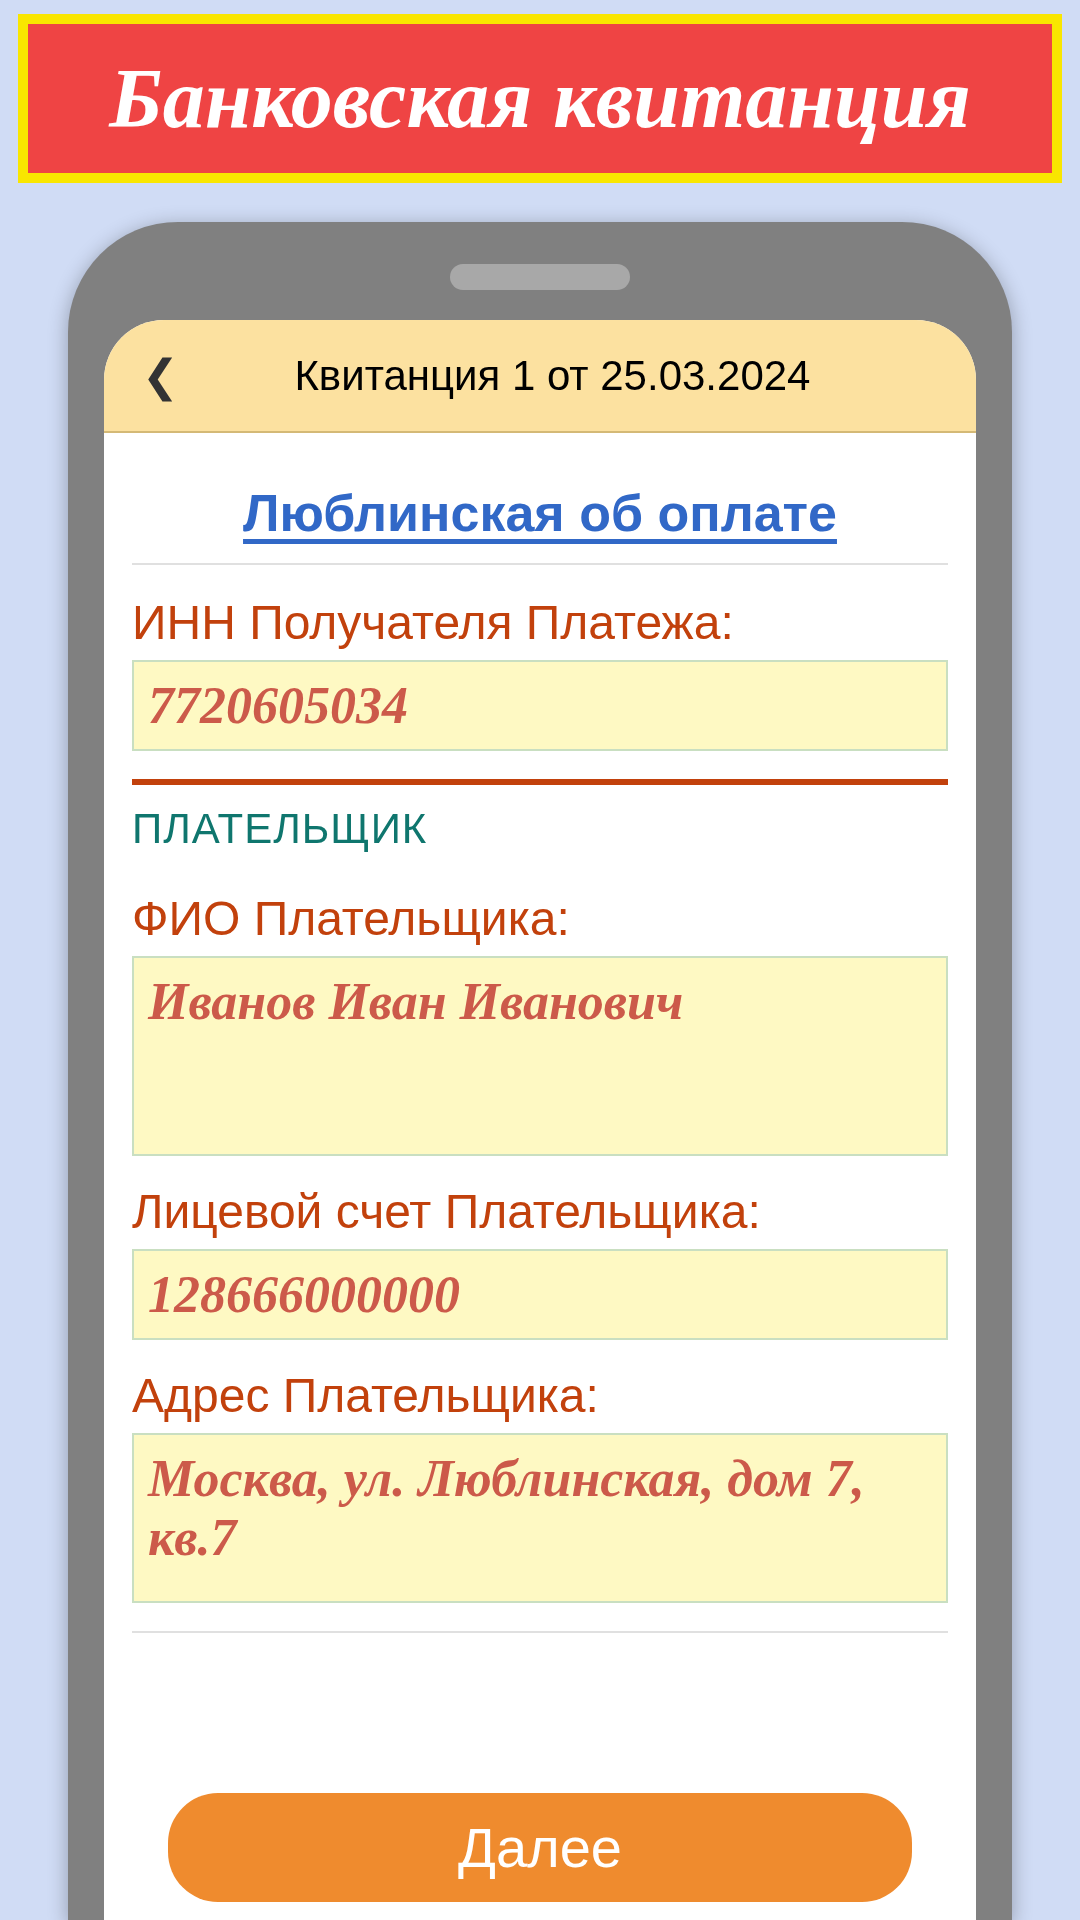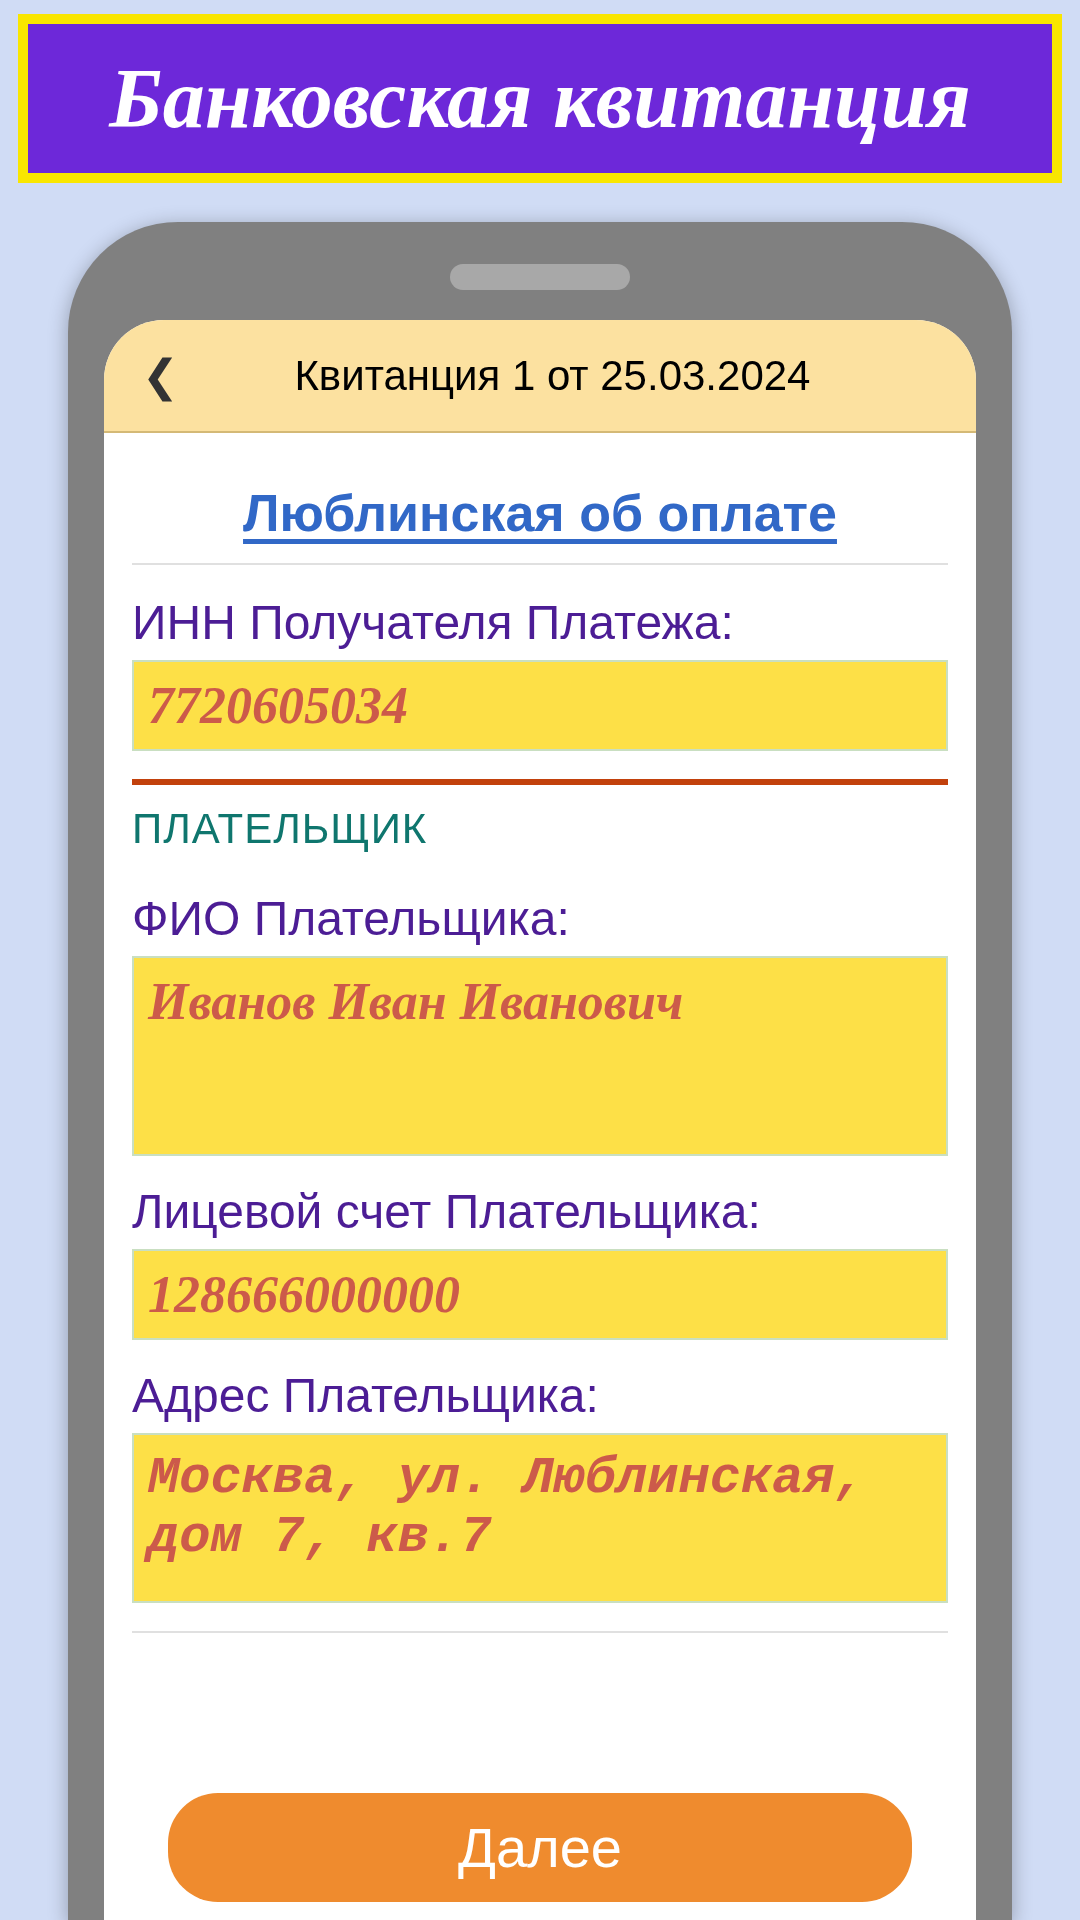--- a/index.html
+++ b/index.html
@@ -9,21 +9,21 @@
     }
     body {
       width: 1080px;
       height: 1920px;
       background: #d0dcf5;
       font-family: Arial, sans-serif;
       overflow: hidden;
     }
     .banner {
       margin: 14px 18px;
-      background: #6d28d9;
+      background: #ef4444;
       border: 10px solid #f9e600;
       padding: 26px 0;
       text-align: center;
     }
     .banner-text {
       color: #ffffff;
       font-size: 84px;
       font-style: italic;
       font-family: Georgia, 'Times New Roman', serif;
       font-weight: bold;
@@ -92,42 +92,41 @@
       margin-bottom: 30px;
     }
     .page-title {
       color: #3168c7;
       font-size: 52px;
       font-weight: bold;
       text-decoration: underline;
       text-underline-offset: 8px;
     }
     .field-label {
-      color: #4c1d95;
+      color: #c2410c;
       font-size: 48px;
       margin-bottom: 10px;
     }
     .field-input {
       width: 100%;
-      background: #fde047;
+      background: #fef9c3;
       border: 2px solid #c9dfc1;
       padding: 14px 14px;
       font-size: 52px;
       font-weight: bold;
       font-style: italic;
       font-family: Georgia, 'Times New Roman', serif;
       color: #cc5a4a;
       margin-bottom: 28px;
     }
     .field-input-tall {
       min-height: 200px;
     }
     .field-input-medium {
       min-height: 170px;
-      font-family: Liberation Mono, monospace;
     }
     .section-header {
       color: #0f766e;
       font-size: 42px;
       font-weight: normal;
       padding: 20px 0 38px 0;
       border-top: 6px solid #c2410c;
       letter-spacing: 1px;
     }
     .button-row {

